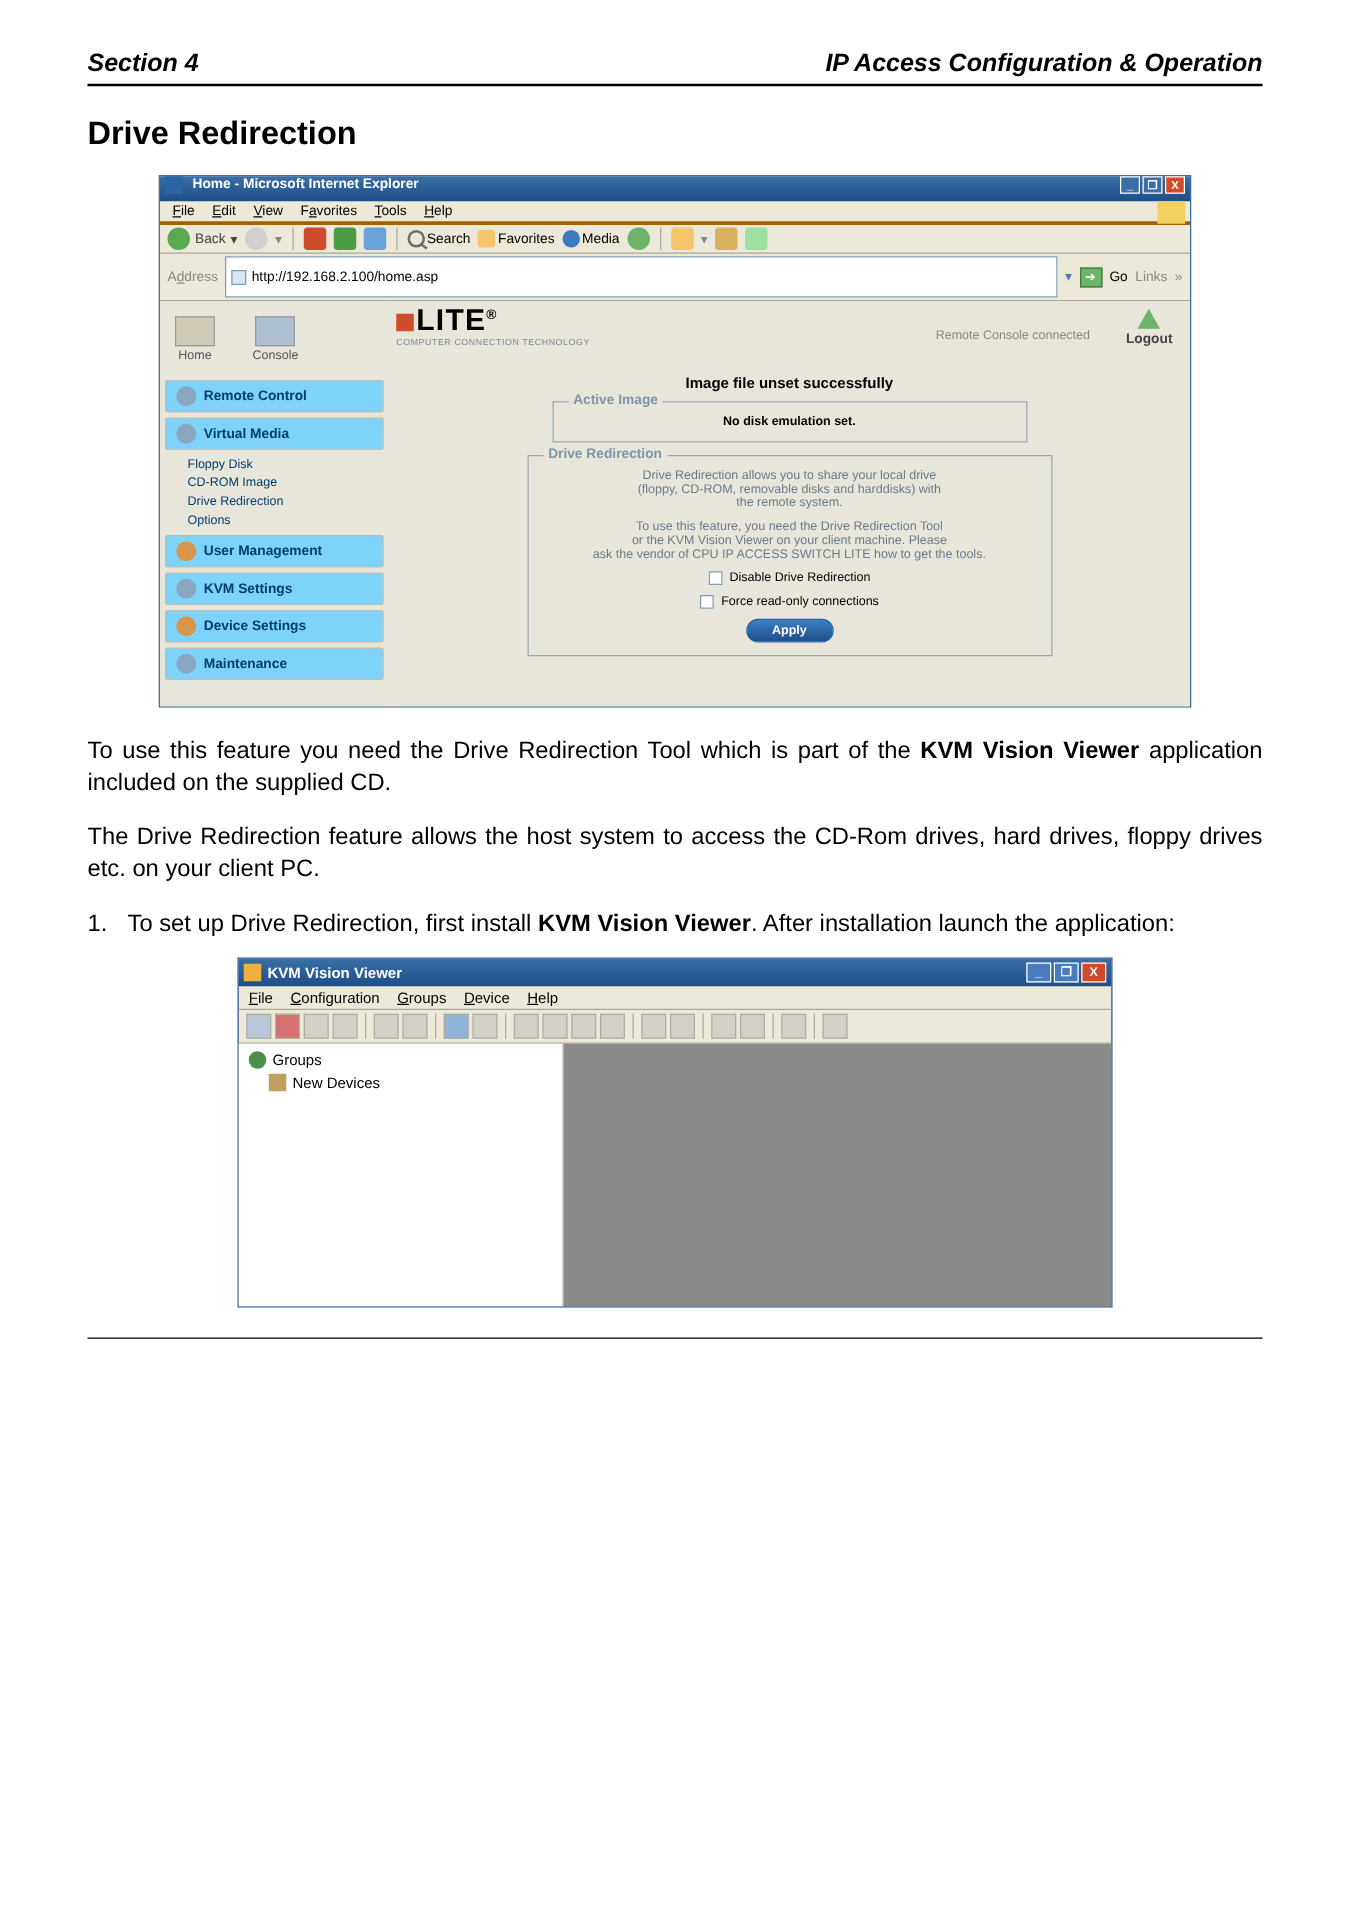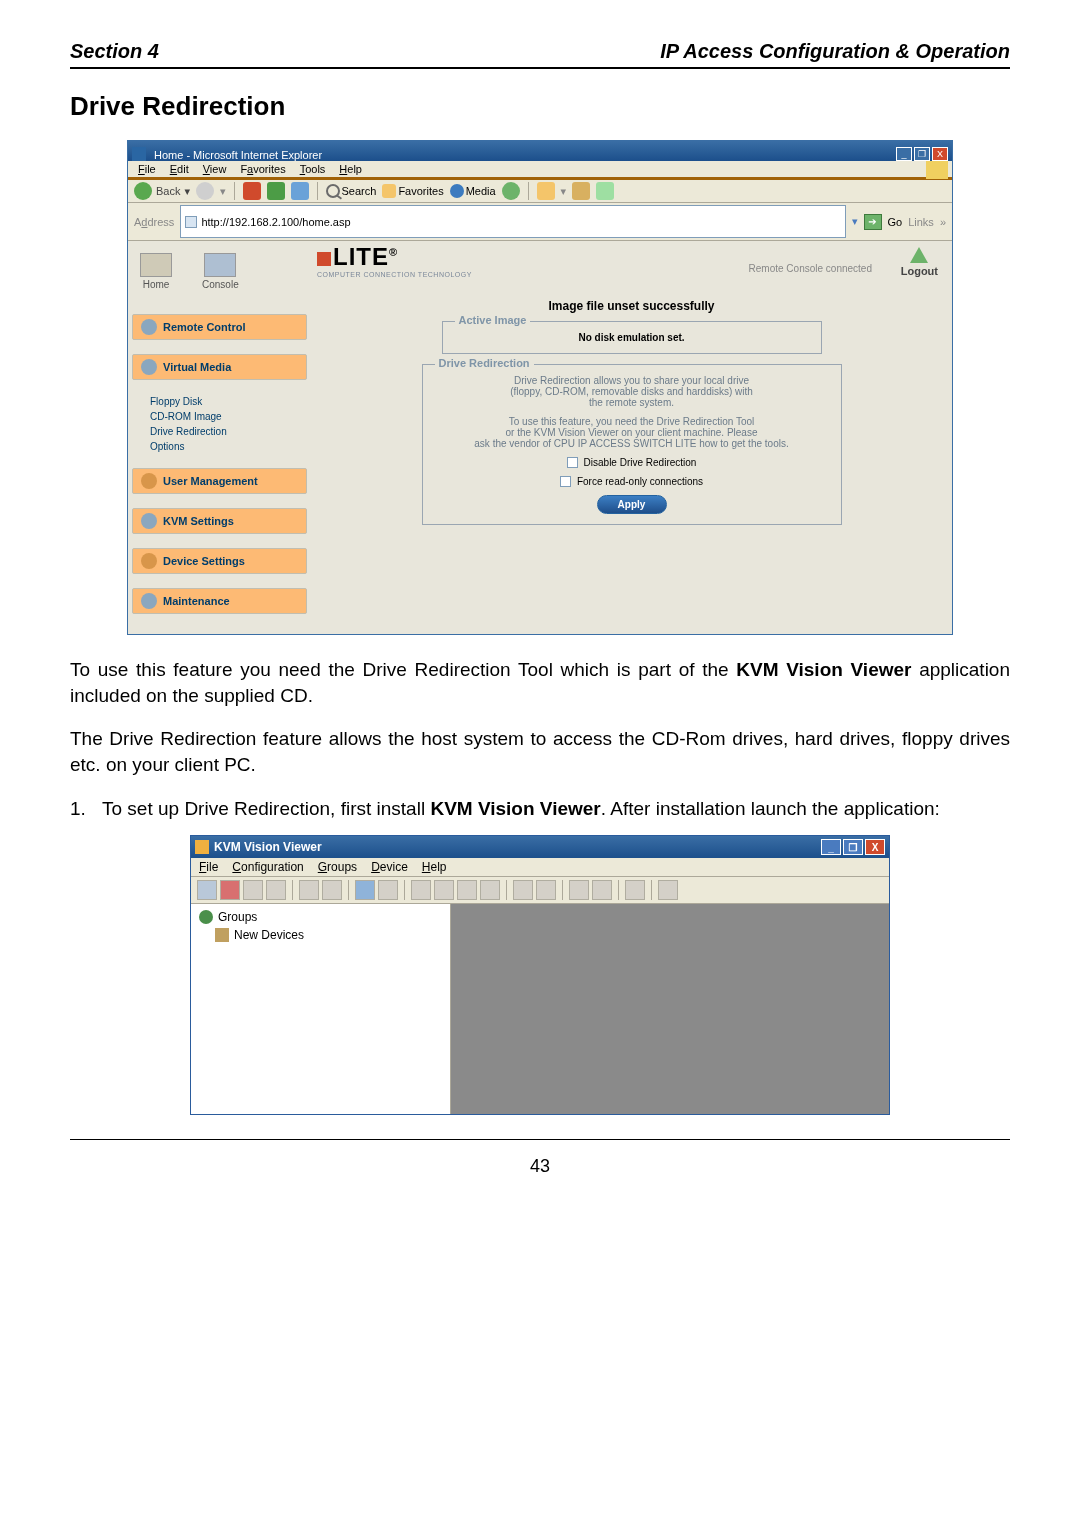--- a/index.html
+++ b/index.html
@@ -7,21 +7,21 @@
 
   .page { padding: 40px 70px 20px 70px; width: 1080px; }
 
   .header-row { display: flex; justify-content: space-between; font-size: 20px; font-style: italic; font-weight: bold; }
   .header-line { border: none; border-top: 2px solid #000; margin: 4px 0 22px 0; }
 
   h1.section-title { font-size: 26px; font-weight: bold; margin: 0 0 18px 0; }
 
   
   .ie-window { width: 826px; margin: 0 auto 22px auto; border: 1px solid #3a6ea5; font-size: 11px; background: #ece9d8; }
-  .ie-titlebar { height: 20px; background: linear-gradient(#3a6ea5,#1c4f8b); color: #fff; display: flex; align-items: flex-end; padding: 0 4px; font-weight: normal; font-size: 11px; }
+  .ie-titlebar { height: 20px; background: linear-gradient(#3a6ea5,#1c4f8b); color: #fff; display: flex; align-items: flex-start; padding: 0 4px; font-weight: bold; font-size: 11px; }
   .ie-titlebar .title-text { flex: 1; padding-left: 4px; }
   .ie-titlebar .win-btns { display: flex; gap: 2px; }
   .ie-titlebar .win-btn { width: 16px; height: 14px; background: #3a6ea5; border: 1px solid #fff; font-size: 9px; display:flex; align-items:center; justify-content:center; }
   .ie-titlebar .win-btn.close { background: #d04a2c; }
   .ie-titlebar .ie-logo { width: 14px; height: 14px; display:inline-block; background:#2a66a3; margin-right:4px; }
   .ie-menubar { display: flex; gap: 14px; padding: 2px 10px; font-size: 11px; color: #000; position:relative; }
   .ie-menubar span u { text-decoration: underline; }
   .ie-menubar .ie-flag { position:absolute; right:4px; top:0; width:22px; height:18px; background:#f0d060; }
   .ie-toolbar { display: flex; align-items: center; gap: 6px; padding: 2px 6px; border-top: 3px solid #a16207; border-bottom: 1px solid #aca899; }
   .tb-back { display:flex; align-items:center; gap:4px; color:#444; }
@@ -49,21 +49,21 @@
   .ie-addrbar .go-btn { width: 18px; height: 16px; background: #6db36a; border: 1px solid #3e7a3c; display:flex; align-items:center; justify-content:center; color:#fff; font-size:10px; }
   .ie-addrbar .links { color: #888; }
 
   .ie-content { display: flex; background: #e4e3db; }
   .ie-left { width: 183px; background: #e8e6db; padding: 6px 0; }
   .ie-top-home { display:flex; gap:30px; padding: 6px 10px 10px 12px; }
   .ie-top-home .home-grp { display:flex; flex-direction:column; align-items:center; font-size:10px; color:#555; }
   .home-icon, .console-icon { width:32px; height:24px; background:#cfcab7; border:1px solid #999; margin-bottom:2px; }
   .console-icon { background:#aebfd2; }
 
-  .nav-item { display:flex; align-items:center; gap:6px; padding: 4px 8px; margin: 14px 4px; font-size: 11px; font-weight:bold; color:#003d6b; background:#fdba74; border:1px solid #c1beb0; border-radius:2px; }
+  .nav-item { display:flex; align-items:center; gap:6px; padding: 4px 8px; margin: 4px 4px; font-size: 11px; font-weight:bold; color:#003d6b; background:#7dd3fc; border:1px solid #c1beb0; border-radius:2px; }
   .nav-sub  { padding: 2px 0 2px 22px; font-size: 10px; color:#003d6b; }
   .nav-icon { width:16px; height:16px; border-radius:50%; background:#8aa7bf; display:inline-block; }
   .nav-icon.orange { background:#d8964a; }
 
   .ie-main { flex: 1; background: #e8e6db; padding: 10px 14px 30px 14px; position:relative; }
   .lindy-logo { position:absolute; left:6px; top:2px; font-weight:bold; font-family: Arial Black, Arial; font-size:24px; color:#000; letter-spacing:1px; }
   .lindy-logo .red { display:inline-block; width:14px; height:14px; background:#d04a2c; vertical-align:middle; margin-right:2px; }
   .lindy-sub { position:absolute; left:6px; top:30px; font-size:7px; color:#7a8799; letter-spacing:0.5px; }
   .remote-stat { position:absolute; right:80px; top:22px; font-size:10px; color:#888; }
   .logout-area { position:absolute; right:14px; top:6px; display:flex; flex-direction:column; align-items:center; font-size:11px; font-weight:bold; color:#444; }
@@ -347,14 +347,13 @@
         <div class="tree-child">
           <span class="dev"></span>
           <span>New Devices</span>
         </div>
       </div>
       <div class="kvm-right"></div>
     </div>
   </div>
 
   <hr class="page-num-line" style="margin-top:24px;">
-  <div class="page-num">43</div>
 </div>
 
 </body></html>

